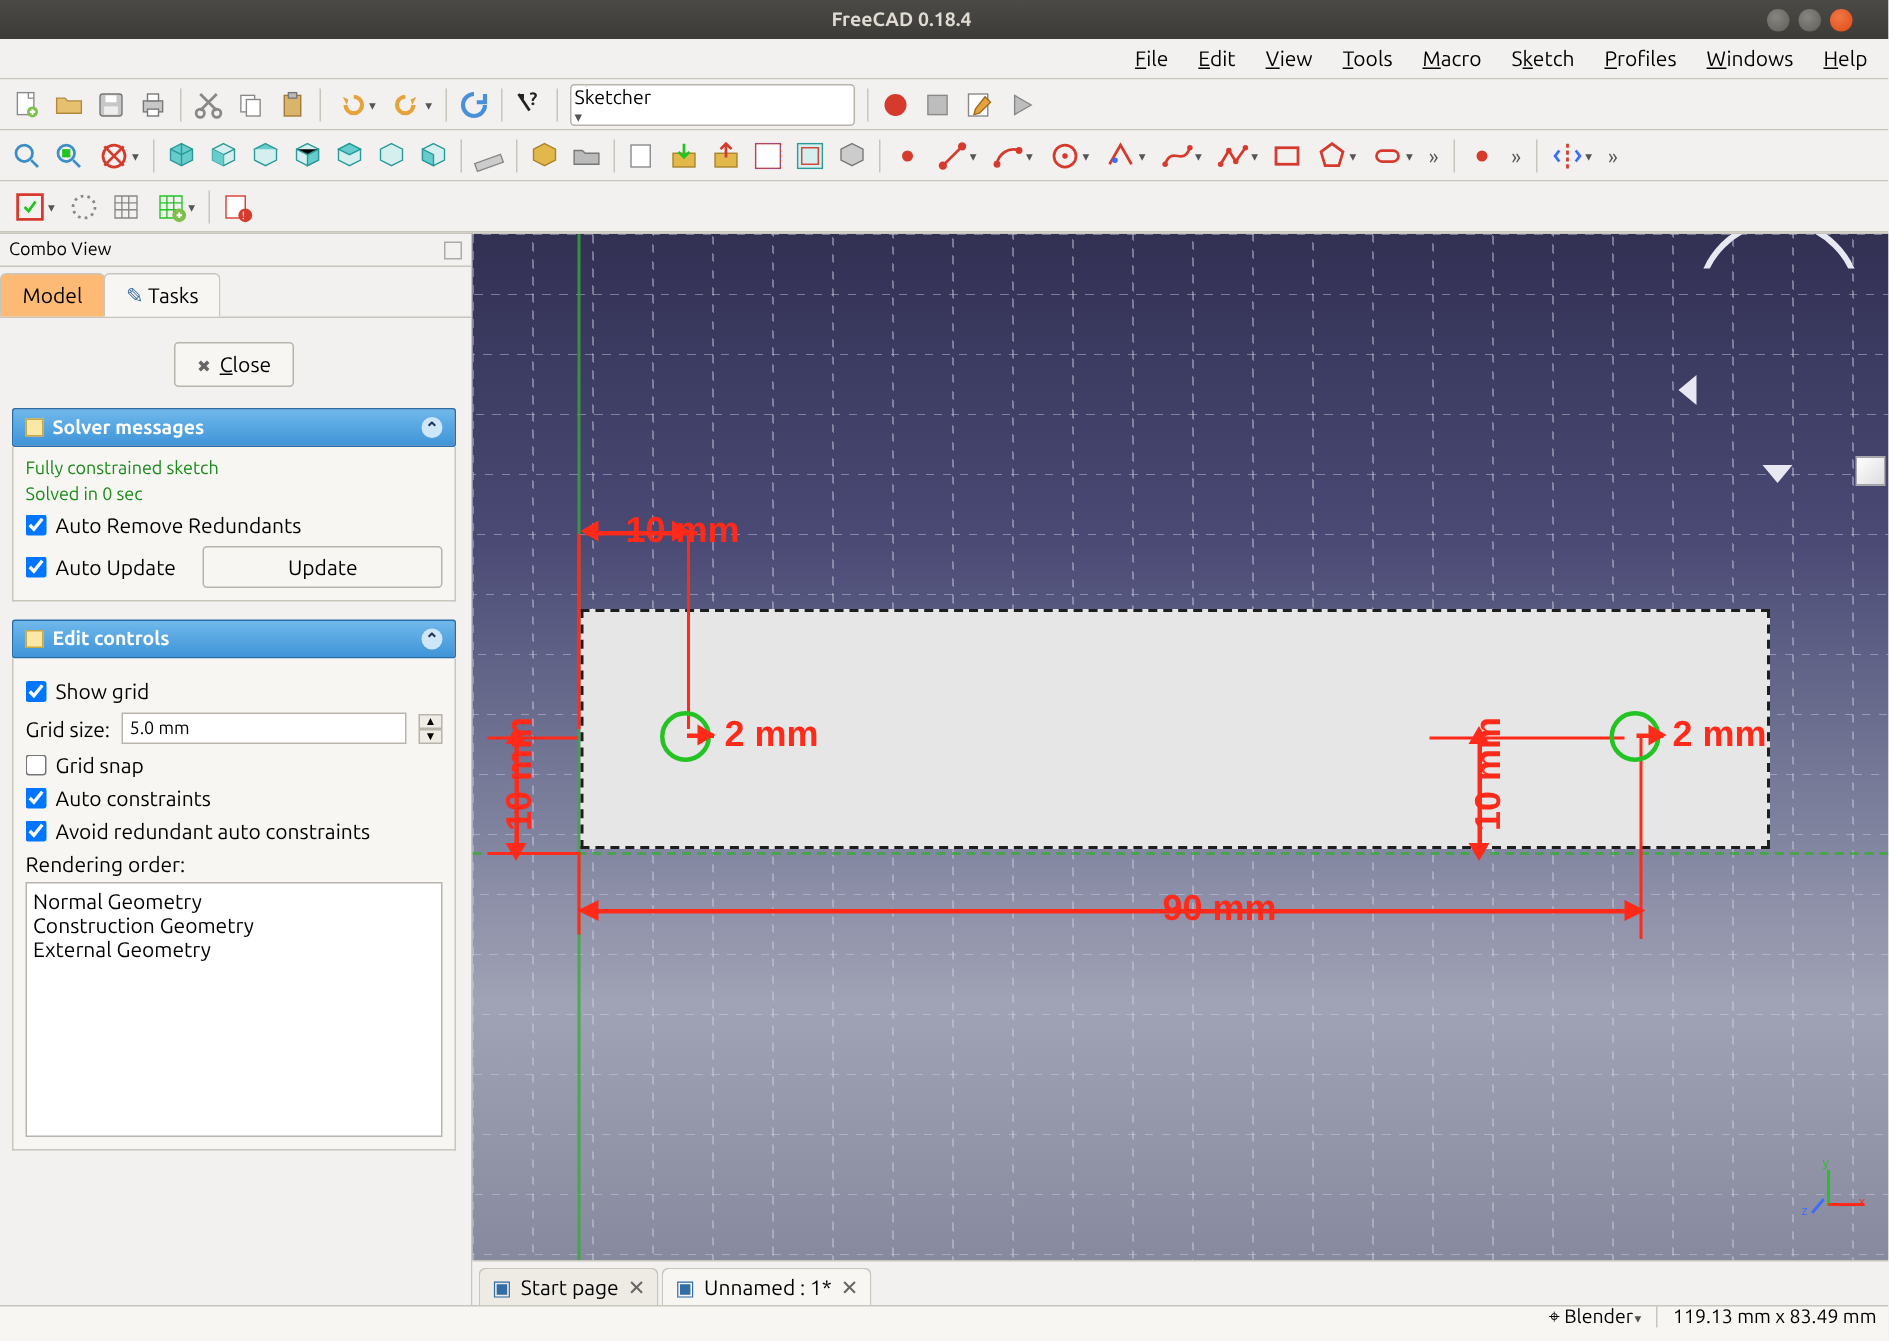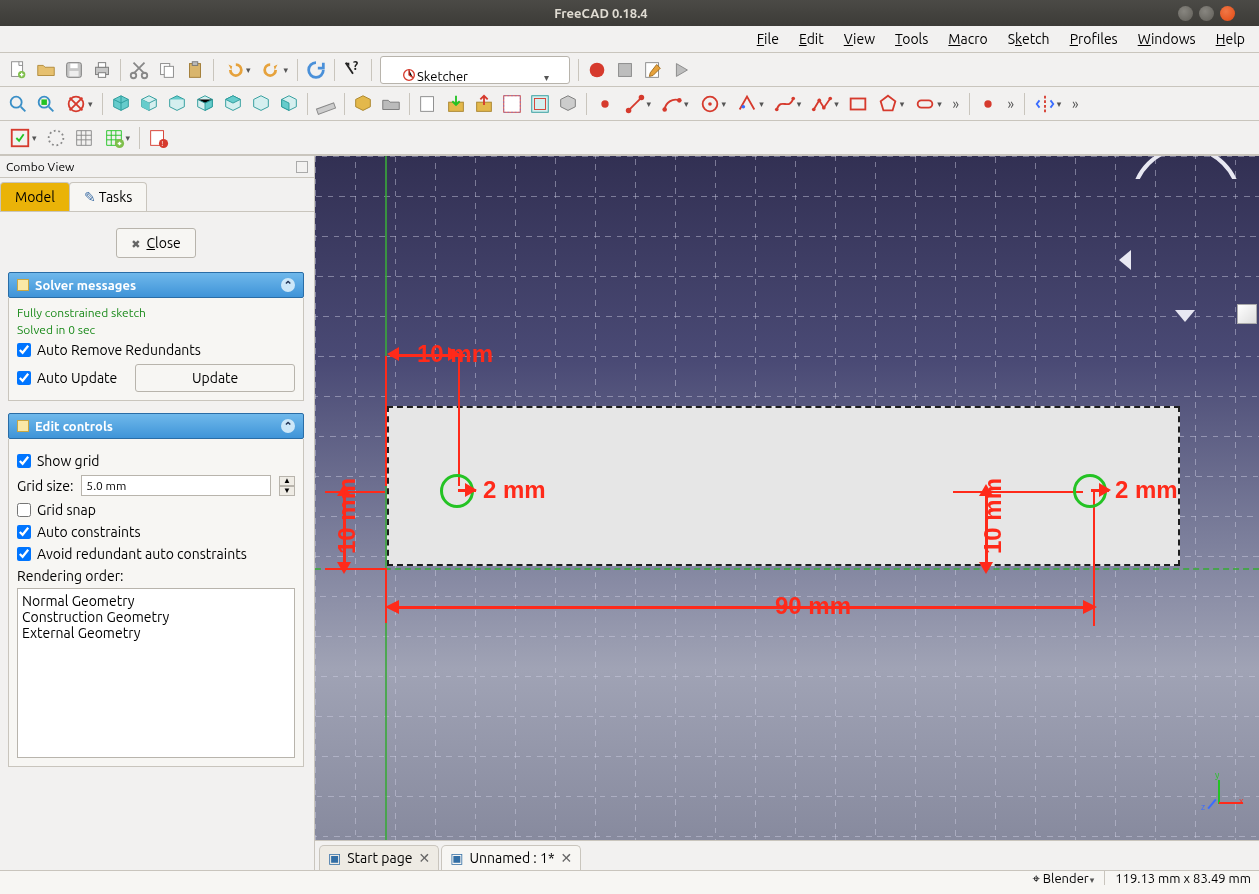--- a/index.html
+++ b/index.html
@@ -17,33 +17,33 @@
 
 .menu-bar { height: 27px; background: #f2f1f0; display: flex; align-items: center; padding: 0 4px; border-bottom: 1px solid #c9c5bd; font-size: 14px; justify-content: flex-end; }
 .menu-item { padding: 3px 10px; cursor: default; }
 .menu-item u { text-decoration: underline; }
 
 
 .toolbar-row { display: flex; align-items: center; padding: 2px 4px; border-bottom: 1px solid #c9c5bd; background: #f2f1f0; flex-wrap: nowrap; min-height: 34px; }
 .tb-btn { width: 26px; height: 26px; display: inline-flex; align-items: center; justify-content: center; margin: 1px; border-radius: 3px; cursor: pointer; }
 .tb-btn.wide { width: auto; padding: 0 4px; }
 .tb-sep { width: 1px; height: 22px; background: #c9c5bd; margin: 0 4px; display: inline-block; }
-.wb-select { height: 28px; width: 190px; border: 1px solid #b8b4ac; background: #fff; display: flex; align-items: flex-end; padding: 0 20px; margin: 0 4px; border-radius: 3px; }
+.wb-select { height: 28px; width: 190px; border: 1px solid #b8b4ac; background: #fff; display: flex; align-items: flex-start; padding: 0 2px; margin: 0 4px; border-radius: 3px; flex-direction: column; }
 .wb-select .lbl { flex: 1; }
 .chev { font-size: 10px; color: #555; }
 
 .icon-svg { width: 22px; height: 22px; }
 
 
 .body-row { flex: 1; display: flex; min-height: 0; border-top: 1px solid #c9c5bd; }
 .side-panel { width: 315px; background: #f2f1f0; border-right: 1px solid #c9c5bd; display: flex; flex-direction: column; min-height: 0; }
 .side-title { font-size: 12px; padding: 4px 6px; border-bottom: 1px solid #c9c5bd; display: flex; align-items: center; }
 .side-title .dock { margin-left: auto; border:1px solid #aaa; width:12px; height:12px; display:inline-block; }
 .tabs { display: flex; border-bottom: 1px solid #c9c5bd; }
-.tab { padding: 6px 14px; border: 1px solid #c9c5bd; border-bottom: none; margin-right: -1px; background: #eab308; margin-top: 4px; border-top-left-radius: 4px; border-top-right-radius: 4px; font-size: 14px; }
+.tab { padding: 6px 14px; border: 1px solid #c9c5bd; border-bottom: none; margin-right: -1px; background: #fdba74; margin-top: 4px; border-top-left-radius: 4px; border-top-right-radius: 4px; font-size: 14px; }
 .tab.active { background: #f7f6f3; position: relative; z-index: 2; }
 .tab .pen { color:#3d6ea5; margin-right:3px; }
 .panel-scroll { flex: 1; overflow-y: auto; padding: 8px 10px 8px 8px; position: relative; }
 .close-btn { display: block; margin: 8px auto 14px; padding: 6px 14px; border: 1px solid #b8b4ac; background: #f7f6f3; border-radius: 3px; font-size: 14px; }
 .close-btn::before { content: "✖"; color:#666; margin-right:6px; font-size:11px; }
 
 .section-head { background: linear-gradient(#6fb8eb,#3f94d8); color: #fff; font-weight: 600; font-size: 13px; padding: 5px 8px; border: 1px solid #2a6da6; border-radius: 2px; display: flex; align-items: center; }
 .section-head .sq { width:12px; height:12px; background:#fbe8a6; border:1px solid #c9a743; margin-right:6px; }
 .section-head .coll { margin-left:auto; width:14px; height:14px; border-radius:50%; background:#cde7f8; color:#235; font-size:11px; display:flex; align-items:center; justify-content:center; }
 .section-body { border: 1px solid #c9c5bd; border-top: none; background: #f7f6f3; padding: 8px; margin-bottom: 12px; }

